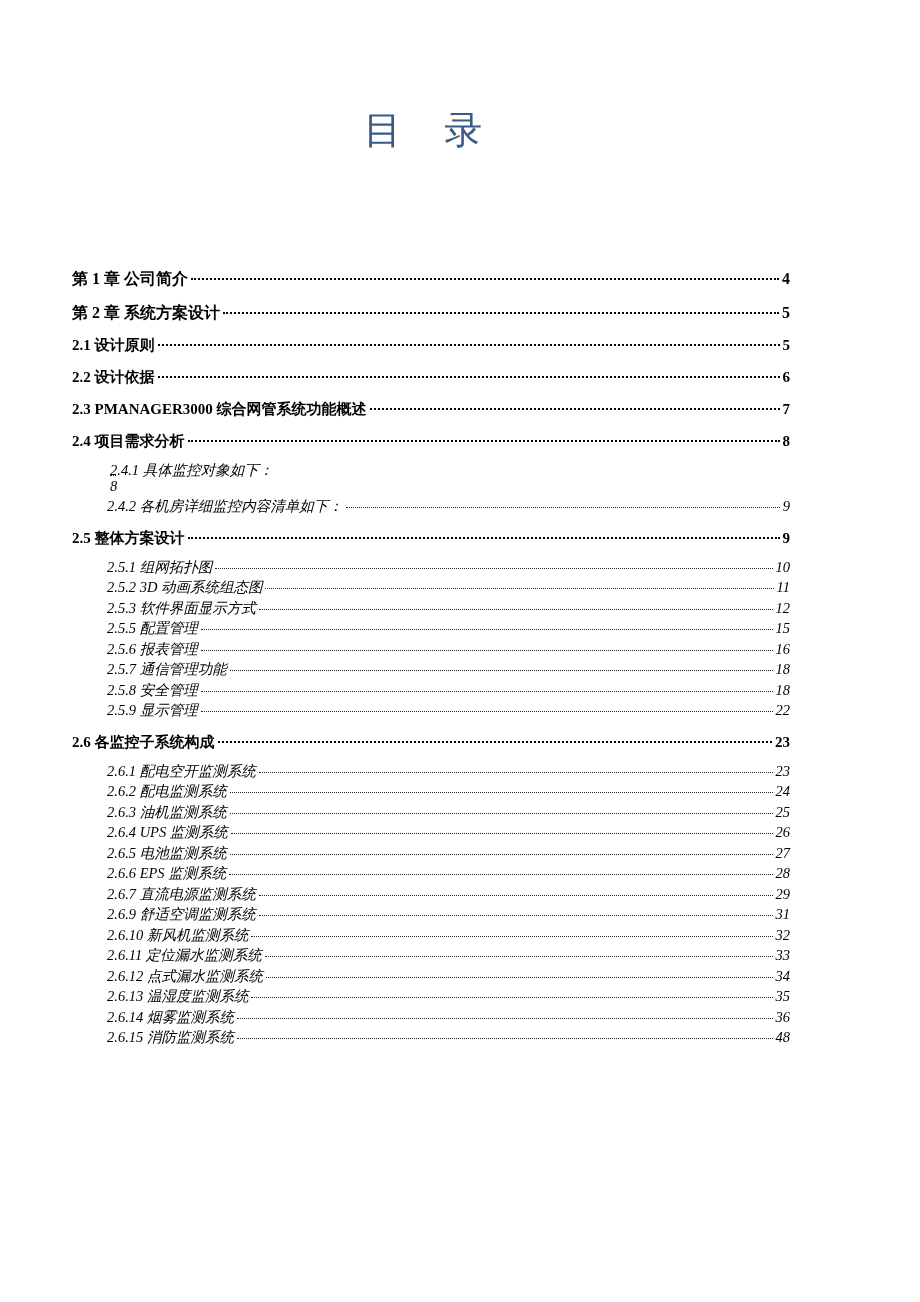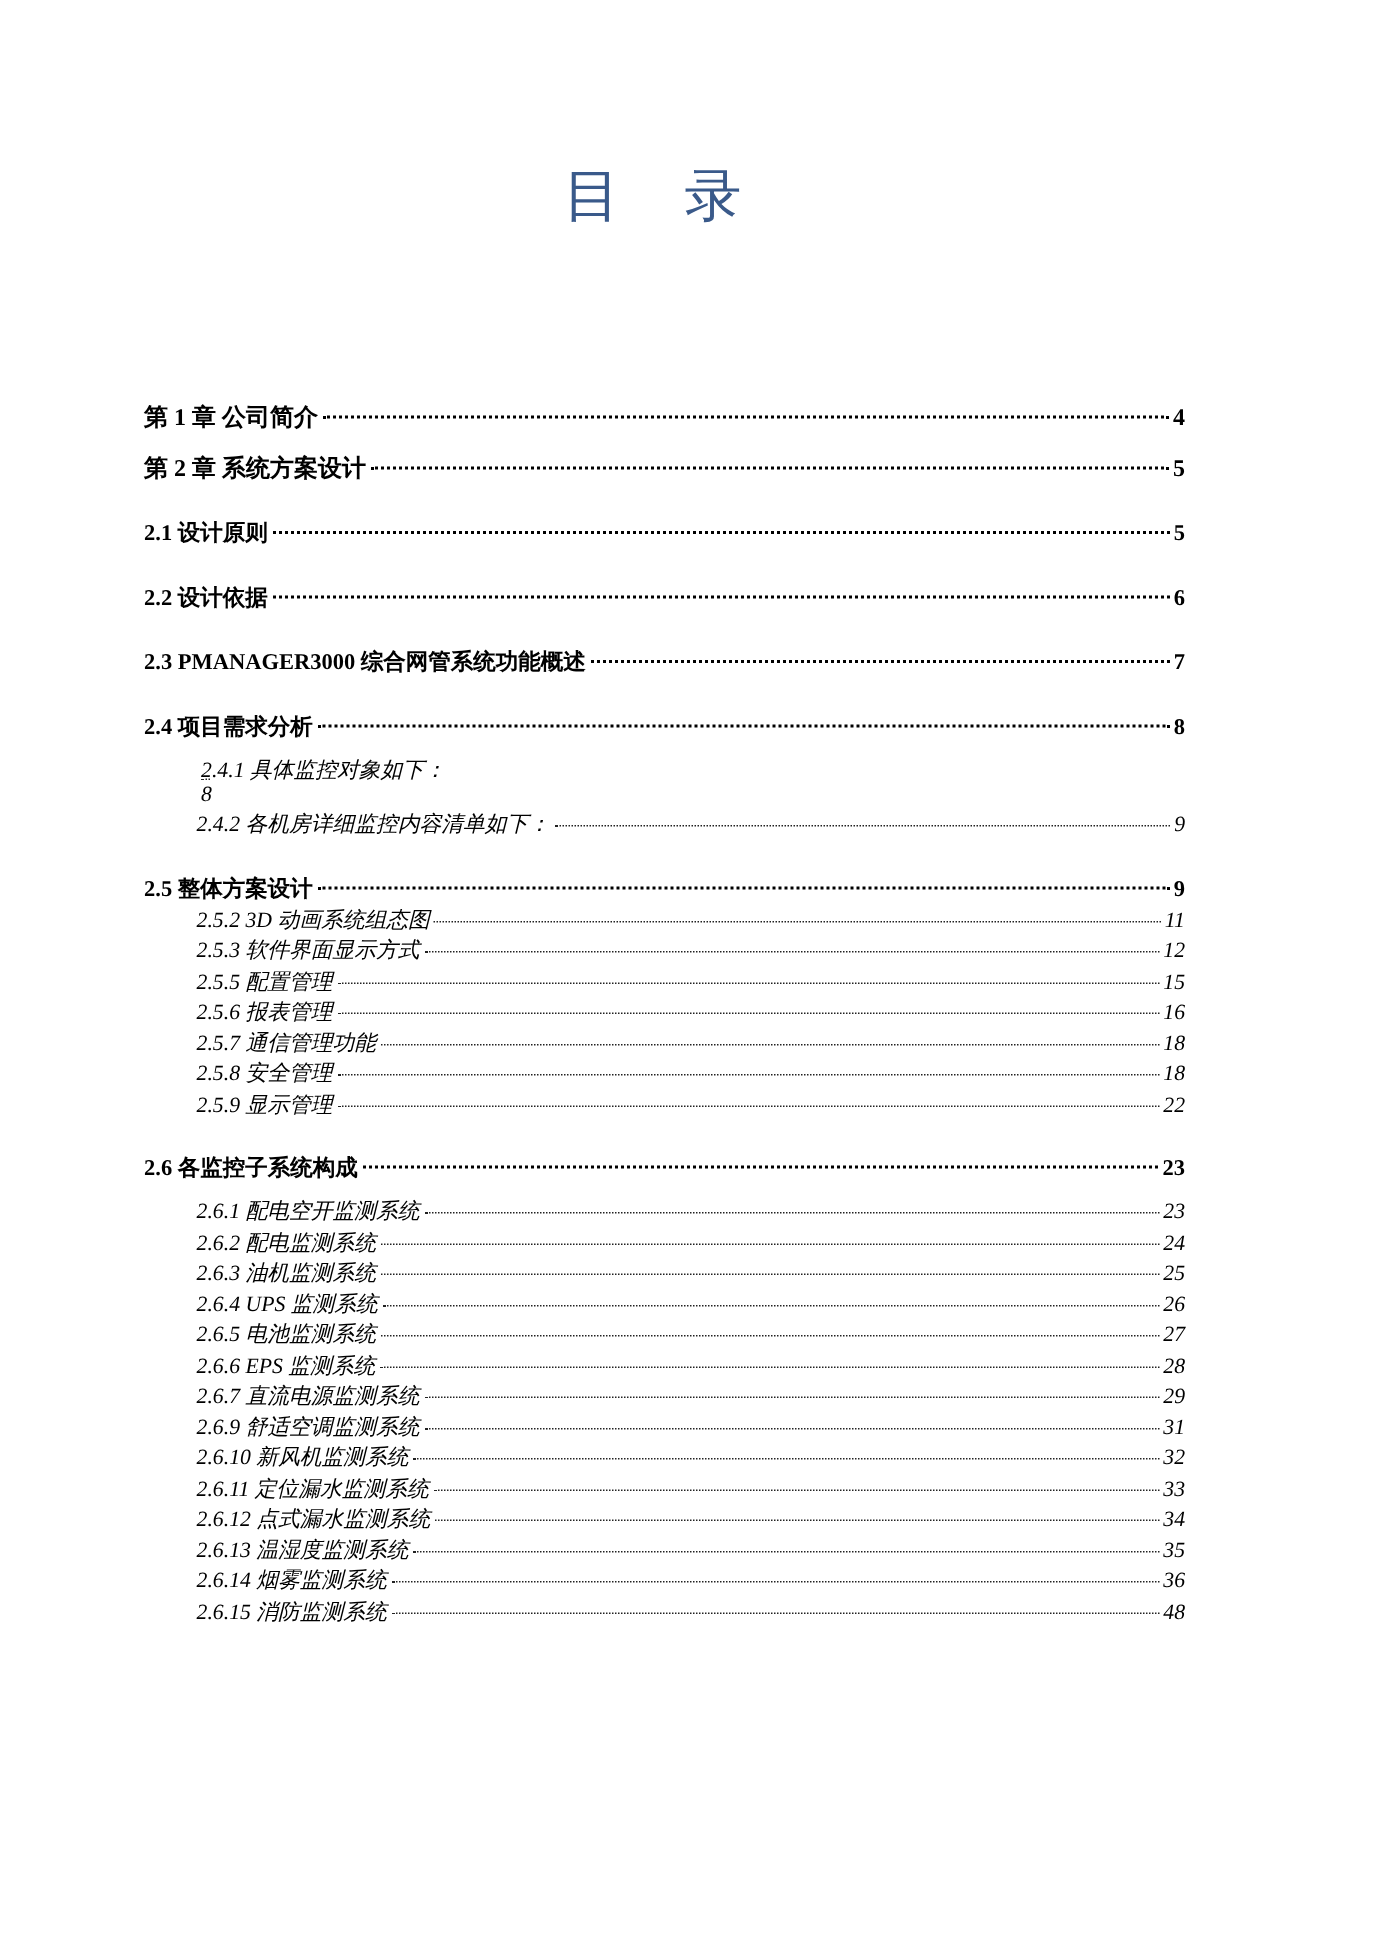--- a/index.html
+++ b/index.html
@@ -3,21 +3,21 @@
 <meta charset="utf-8">
 <style>
   body {
     margin: 0;
     padding: 0;
     background: #fff;
     font-family: "SimSun", "Songti SC", serif;
     width: 920px;
   }
   .page {
-    padding: 105px 130px 100px 96px;
+    padding: 105px 130px 100px 72px;
     box-sizing: border-box;
   }
   .title {
     text-align: center;
     color: #3a5a8a;
     font-size: 38px;
     font-family: "SimHei", "Heiti SC", sans-serif;
     letter-spacing: 16px;
     margin-bottom: 115px;
   }
@@ -46,21 +46,21 @@
     font-weight: bold;
     font-family: "SimSun", serif;
     font-size: 16px;
     margin-top: 18px;
     margin-bottom: 0;
   }
   .lvl1 .toc-dots { border-bottom-color: #000; }
   .lvl2 {
     font-weight: bold;
     font-size: 15px;
-    margin-top: 28px;
+    margin-top: 17px;
   }
   .lvl2 .toc-dots { border-bottom-color: #000; }
   .lvl3 {
     font-style: italic;
     font-size: 14.5px;
     margin-left: 35px;
     margin-top: 6px;
   }
   .lvl3 .toc-dots {
     border-bottom: 1.5px dotted #222;
@@ -111,20 +111,25 @@
       <div class="toc-line lvl3">
         <span class="toc-label">2.4.2 各机房详细监控内容清单如下：</span>
         <span class="toc-dots"></span>
         <span class="toc-page">9</span>
       </div>
       <div class="toc-line lvl2">
         <span class="toc-label">2.5 整体方案设计</span>
         <span class="toc-dots"></span>
         <span class="toc-page">9</span>
       </div>
+      <div class="toc-line lvl3" style="margin-top: 14px;">
+        <span class="toc-label">2.5.1 组网拓扑图</span>
+        <span class="toc-dots"></span>
+        <span class="toc-page">10</span>
+      </div>
       <div class="toc-line lvl3">
         <span class="toc-label">2.5.2 3D 动画系统组态图</span>
         <span class="toc-dots"></span>
         <span class="toc-page">11</span>
       </div>
       <div class="toc-line lvl3">
         <span class="toc-label">2.5.3 软件界面显示方式</span>
         <span class="toc-dots"></span>
         <span class="toc-page">12</span>
       </div>

